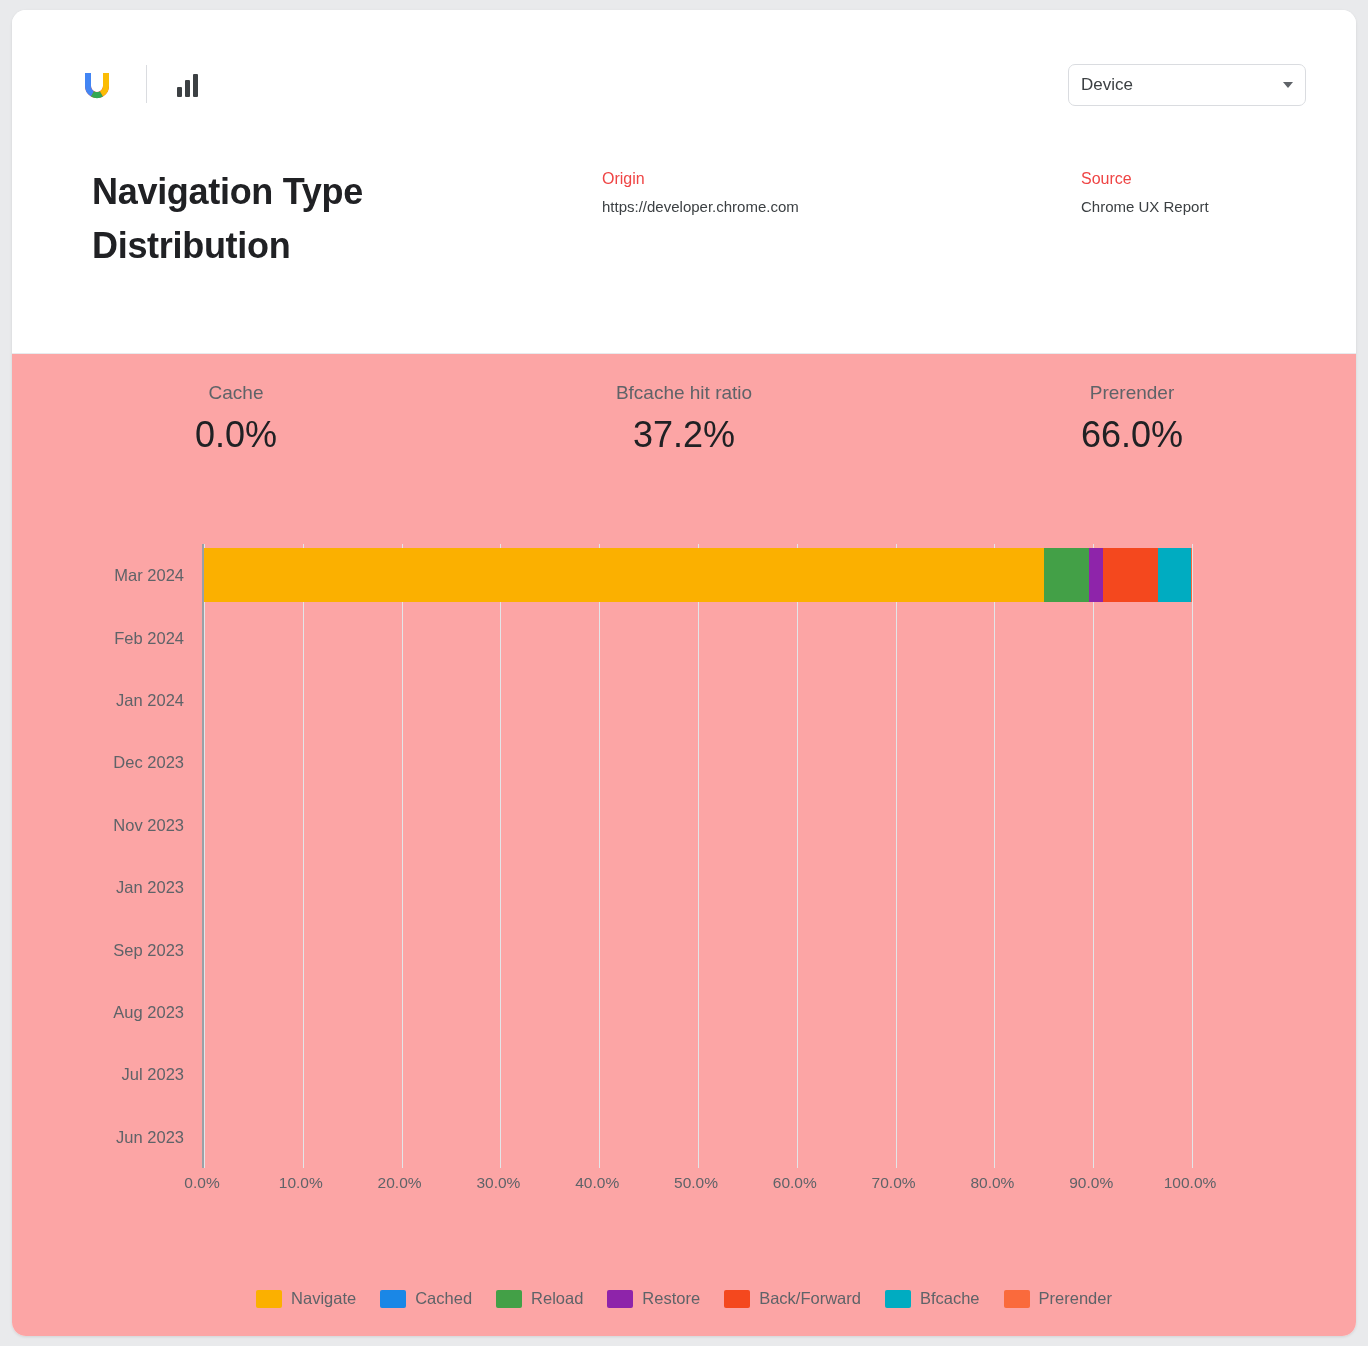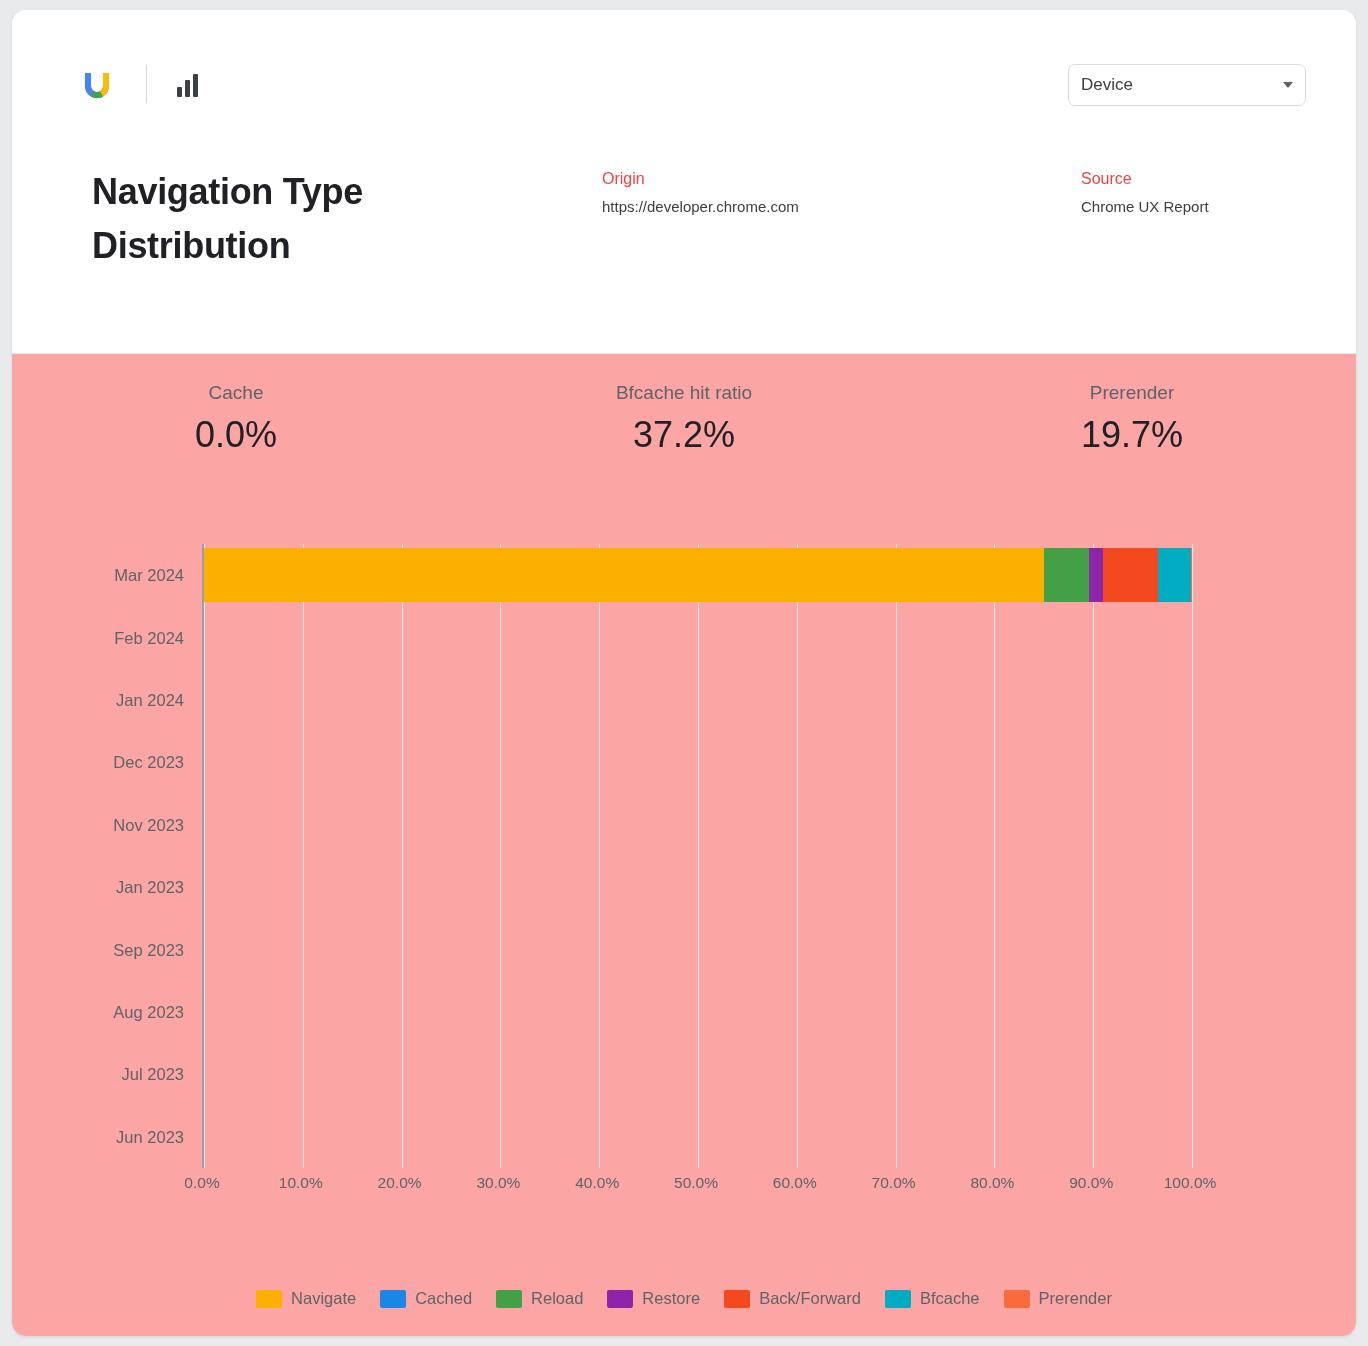--- a/index.html
+++ b/index.html
@@ -283,21 +283,21 @@
         <div class="stat">
           <div class="cap">Cache</div>
           <div class="val">0.0%</div>
         </div>
         <div class="stat">
           <div class="cap">Bfcache hit ratio</div>
           <div class="val">37.2%</div>
         </div>
         <div class="stat">
           <div class="cap">Prerender</div>
-          <div class="val">19.7%</div>
+          <div class="val">66.0%</div>
         </div>
       </div>
 
     <div class="chart">
       <div class="ylabels" id="ylabels">
           <div class="ylabel" style="top: 31.2px;">Mar 2024</div>
           <div class="ylabel" style="top: 93.6px;">Feb 2024</div>
           <div class="ylabel" style="top: 156px;">Jan 2024</div>
           <div class="ylabel" style="top: 218.4px;">Dec 2023</div>
           <div class="ylabel" style="top: 280.8px;">Nov 2023</div>

